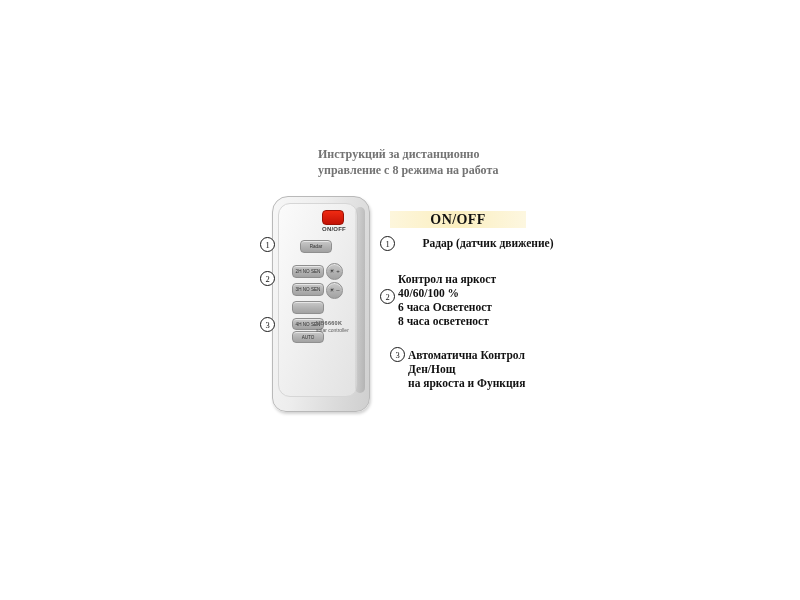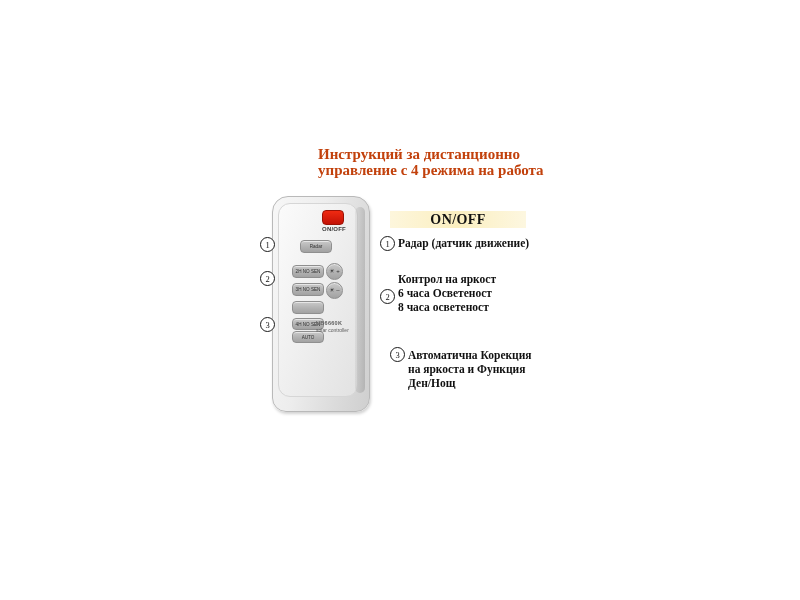--- a/index.html
+++ b/index.html
@@ -22,23 +22,23 @@
   }
 
   
   .title {
     position: absolute;
     left: 318px;
     top: 146px;
     width: 260px;
     font-family: "Liberation Serif", serif;
     font-weight: bold;
-    font-size: 15px;
+    font-size: 12px;
     line-height: 16px;
-    color: #c2410c;
+    color: #737373;
   }
 
   
   .remote {
     position: absolute;
     left: 272px;
     top: 196px;
     width: 96px;
     height: 214px;
     border-radius: 16px 16px 14px 14px;
@@ -171,32 +171,32 @@
   }
 
   .txt {
     position: absolute;
     font-family: "Liberation Serif", serif;
     font-weight: bold;
     color: #111111;
     font-size: 11.5px;
     line-height: 14px;
   }
-  .txt.item1 { left: 398px; top: 236px; width: 180px; }
+  .txt.item1 { left: 398px; top: 236px; width: 180px; text-align: center; }
   .txt.item2 { left: 398px; top: 272px; width: 180px; }
   .txt.item3 { left: 408px; top: 348px; width: 180px; }
 </style>
 </head>
 <body>
 
 <div id="stage">
 
   <div class="title">
     <div>Инструкций за дистанционно</div>
-    <div>управление с 4 режима на работа</div>
+    <div>управление с 8 режима на работа</div>
   </div>
 
   <svg id="leaders">
     <line x1="283" y1="243" x2="322" y2="231" stroke="#111111" stroke-width="0.9"></line>
     <line x1="283" y1="277" x2="296" y2="270" stroke="#111111" stroke-width="0.9"></line>
     <line x1="283" y1="277" x2="296" y2="289" stroke="#111111" stroke-width="0.9"></line>
     <line x1="283" y1="323" x2="296" y2="318" stroke="#111111" stroke-width="0.9"></line>
     <line x1="283" y1="323" x2="296" y2="332" stroke="#111111" stroke-width="0.9"></line>
   </svg>
 
@@ -237,23 +237,24 @@
   <div class="circ" style="left:380px; top:236px;">1</div>
   <div class="circ" style="left:380px; top:289px;">2</div>
   <div class="circ" style="left:390px; top:347px;">3</div>
 
   <div class="txt item1">
     <div>Радар (датчик движение)</div>
   </div>
 
   <div class="txt item2">
     <div>Контрол на яркост</div>
+    <div>40/60/100 %</div>
     <div>6 часа Осветеност</div>
     <div>8 часа осветеност</div>
   </div>
 
   <div class="txt item3">
-    <div>Автоматична Корекция</div>
+    <div>Автоматична Контрол</div>
+    <div>Ден/Нощ</div>
     <div>на яркоста и Функция</div>
-    <div>Ден/Нощ</div>
   </div>
 
 </div>
 
 </body></html>

